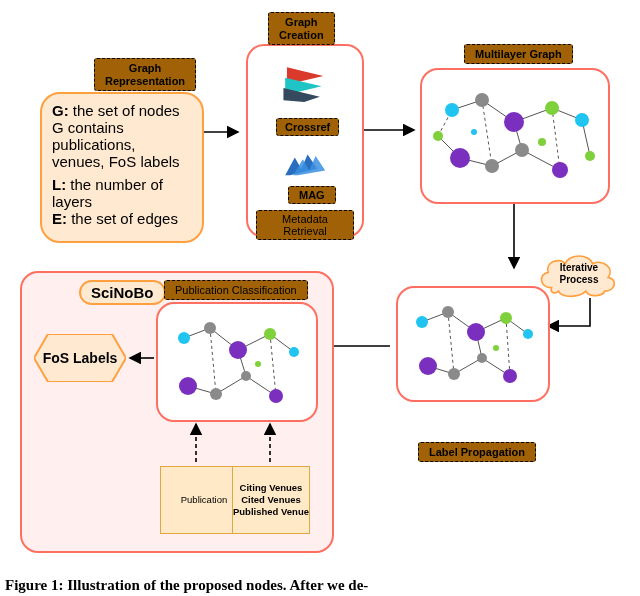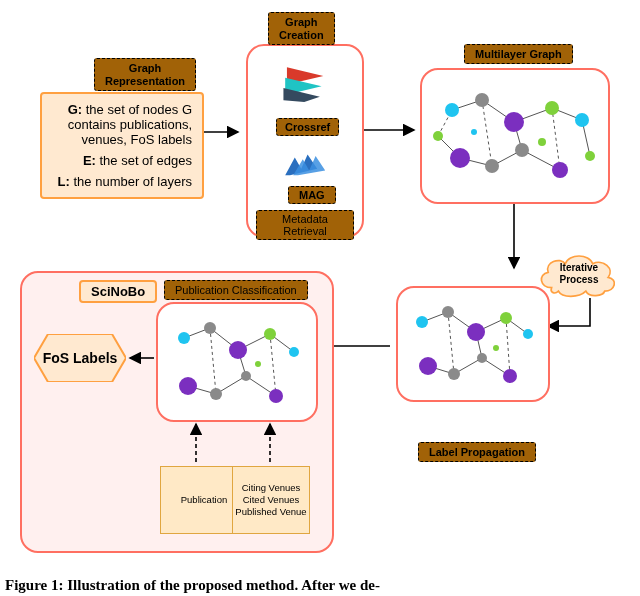--- a/index.html
+++ b/index.html
@@ -35,25 +35,24 @@
   }
   .red-box{
     position:absolute;
     border:2px solid var(--red);
     border-radius:18px;
     background:#fff;
   }
   .orange-box{
     position:absolute;
     border:2px solid var(--orange);
-    border-radius:4px;
+    border-radius:20px;
     background:var(--orange-fill);
     padding:8px 10px;
-    font-size:13px;
-    text-align:right;
+    font-size:15px;
   }
   
   .arrow{position:absolute;}
   .arrow line, .arrow path{
     stroke:#000;
     stroke-width:1.6;
     fill:none;
   }
   .arrow.dashed line{stroke-dasharray:4 3;}
   .arrow marker polygon{fill:#000;}
@@ -117,22 +116,22 @@
   }
 </style>
 </head>
 <body>
 
 <div class="dashed-label" style="left:94px;top:58px;line-height:1.15;white-space:pre;">Graph
 Representation</div>
 
 <div class="orange-box" style="left:40px;top:92px;width:140px;">
   <div style="margin-bottom:6px;"><b>G:</b><span> the set of nodes G contains publications, venues, FoS labels</span></div>
+  <div><b>L:</b><span> the number of layers</span></div>
   <div style="margin-bottom:6px;"><b>E:</b><span> the set of edges</span></div>
-  <div><b>L:</b><span> the number of layers</span></div>
 </div>
 
 <svg class="arrow" style="left:202px;top:110px;width:40px;height:30px;">
   <defs>
       <marker id="ah1" markerWidth="8" markerHeight="8" refX="7" refY="4" orient="auto">
         <polygon points="0 0, 8 4, 0 8"></polygon>
       </marker>
     </defs>
   <line x1="2" y1="22" x2="36" y2="22" marker-end="url(#ah1)"></line>
 </svg>
@@ -307,21 +306,21 @@
         <polygon points="0 0, 8 4, 0 8"></polygon>
       </marker>
     </defs>
   <line x1="28" y1="10" x2="4" y2="10" marker-end="url(#ah6)"></line>
 </svg>
 
 <div class="doc" style="left:160px;top:466px;">
     <span>Publication</span>
   </div>
 <div class="doc" style="left:232px;top:466px; width:78px;">
-    <span style="white-space:pre;">Citing Venues
+    <span style="white-space:pre;font-weight:bold;">Citing Venues
 Cited Venues
 Published Venue</span>
   </div>
 
 <svg class="arrow dashed" style="left:182px;top:420px;width:28px;height:44px;">
   <defs>
       <marker id="ah7" markerWidth="8" markerHeight="8" refX="7" refY="4" orient="auto">
         <polygon points="0 0, 8 4, 0 8"></polygon>
       </marker>
     </defs>
@@ -329,13 +328,13 @@
 </svg>
 <svg class="arrow dashed" style="left:256px;top:420px;width:28px;height:44px;">
   <defs>
       <marker id="ah8" markerWidth="8" markerHeight="8" refX="7" refY="4" orient="auto">
         <polygon points="0 0, 8 4, 0 8"></polygon>
       </marker>
     </defs>
   <line x1="14" y1="42" x2="14" y2="4" marker-end="url(#ah8)"></line>
 </svg>
 
-<div class="caption">Figure 1: Illustration of the proposed method. After we de-</div>
+<div class="caption">Figure 1: Illustration of the proposed nodes. After we de-</div>
 
 </body></html>

